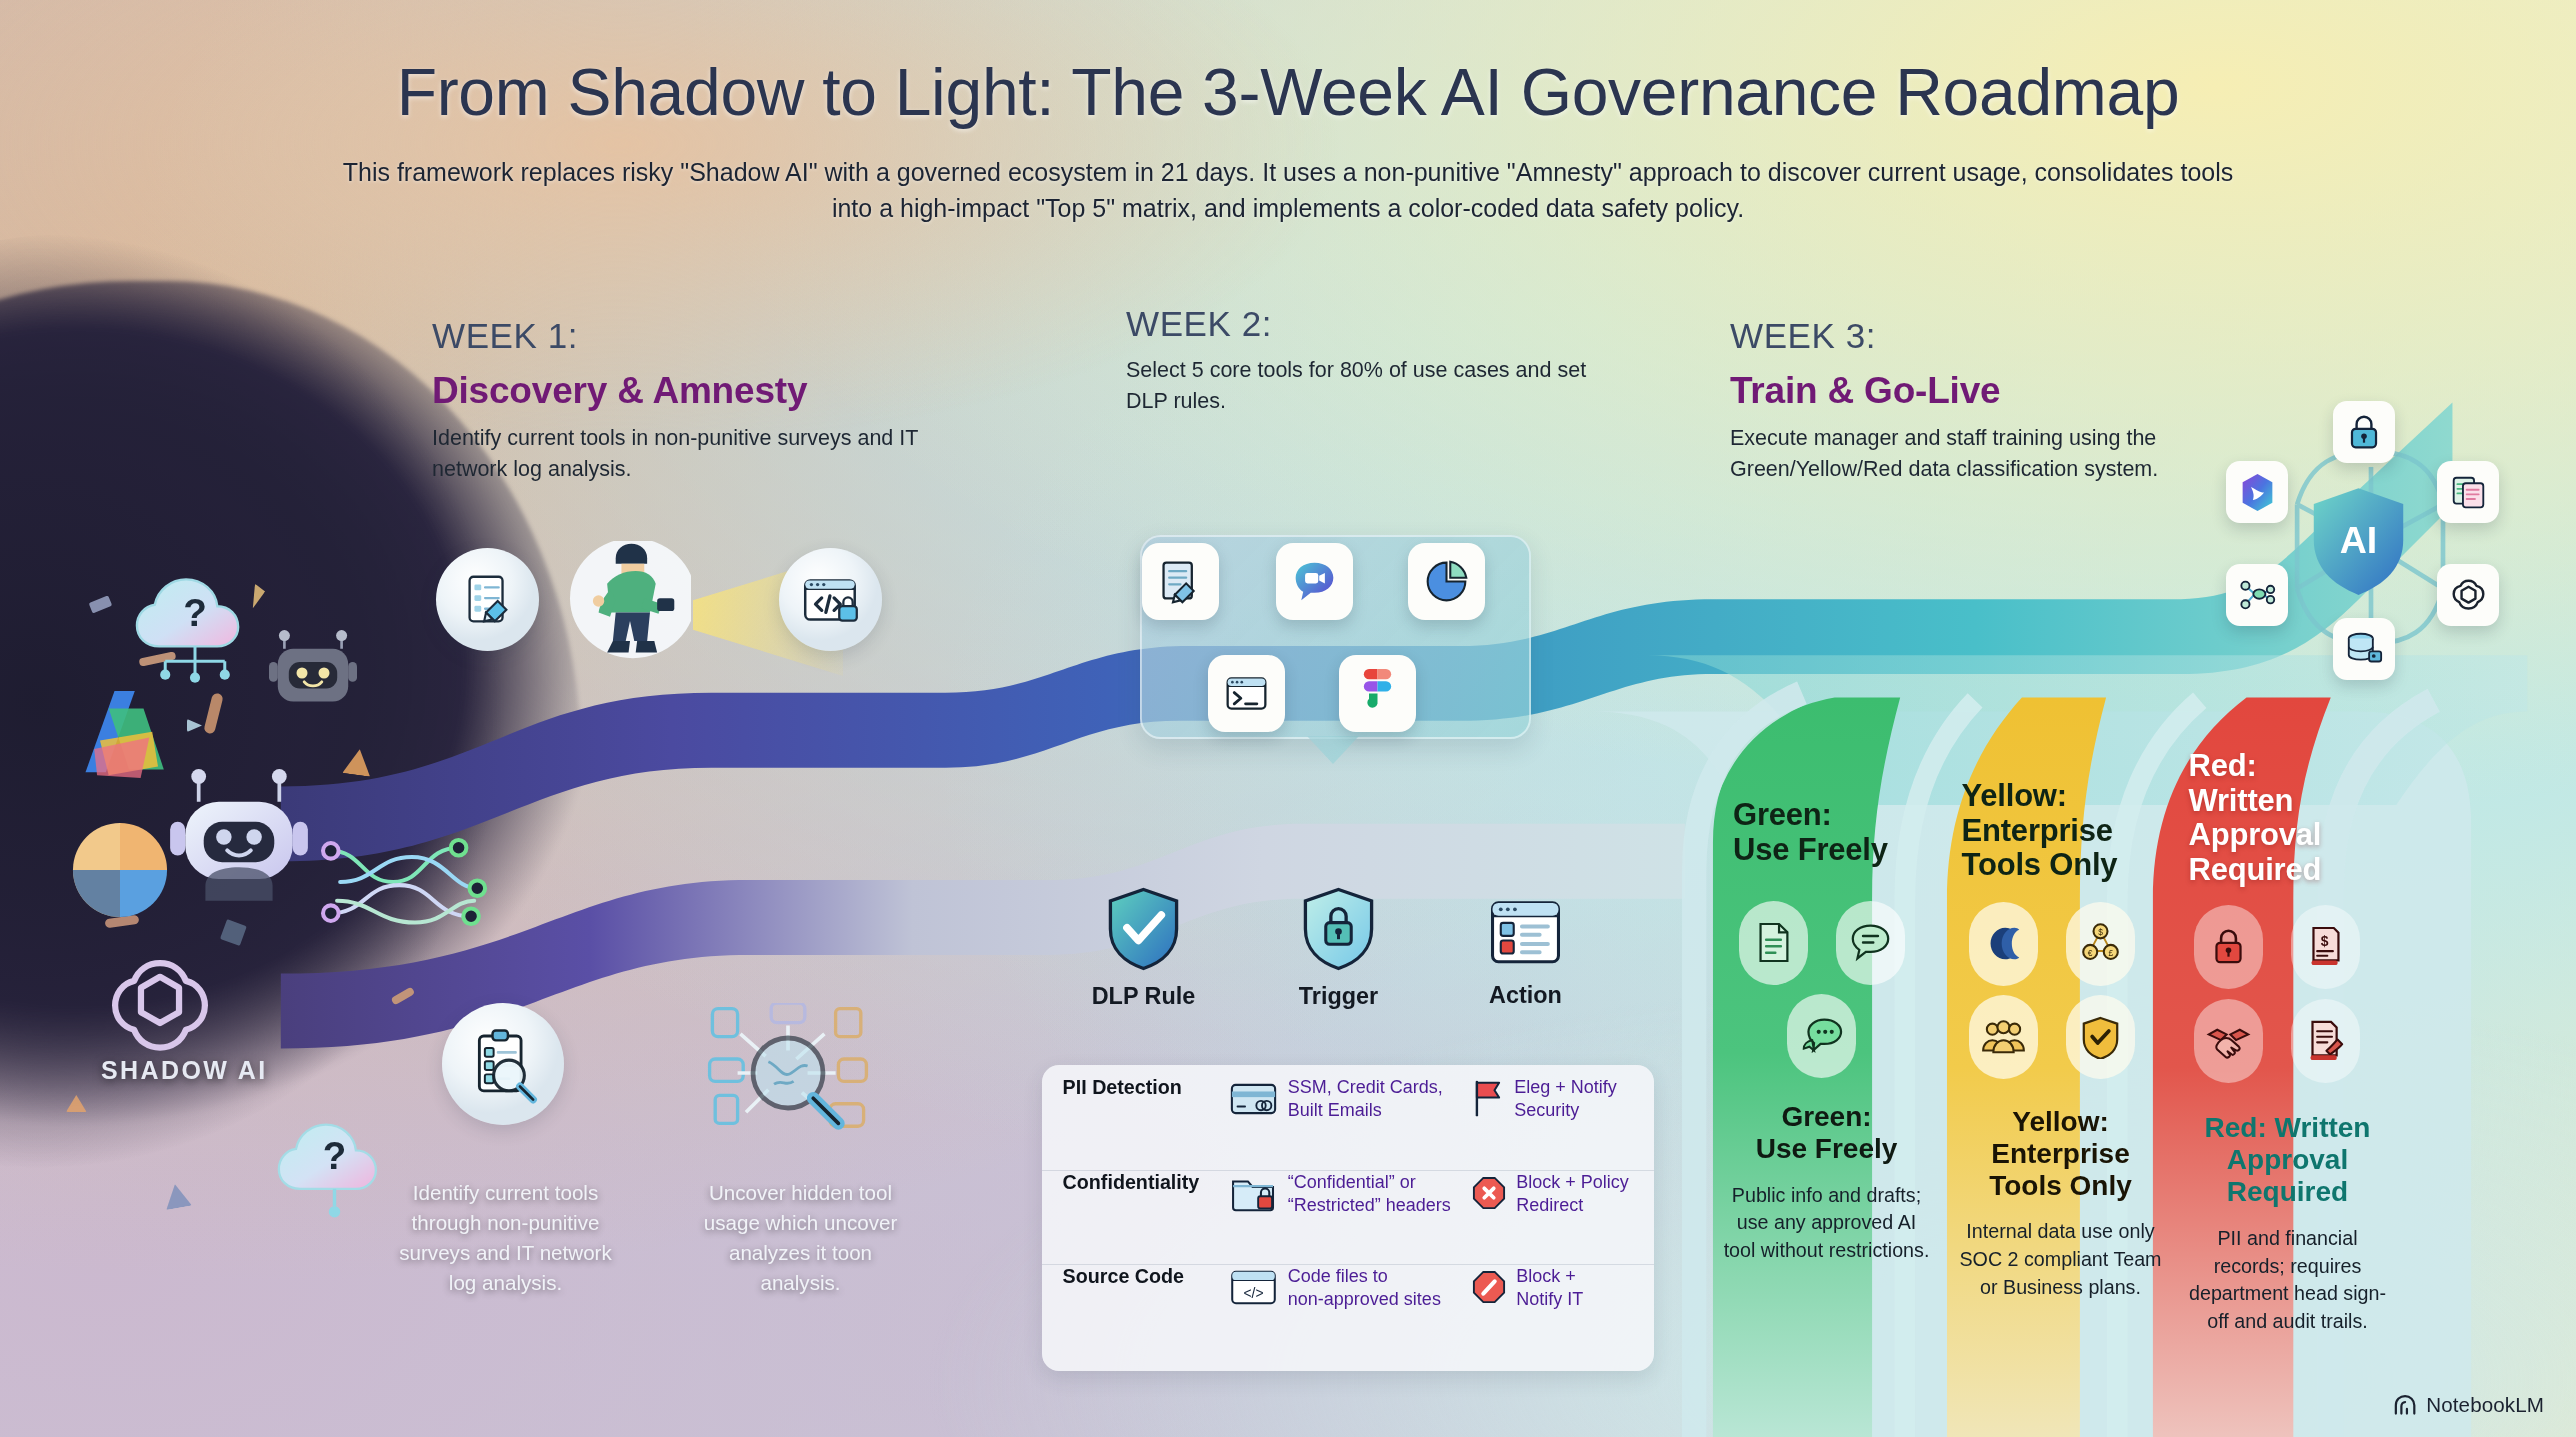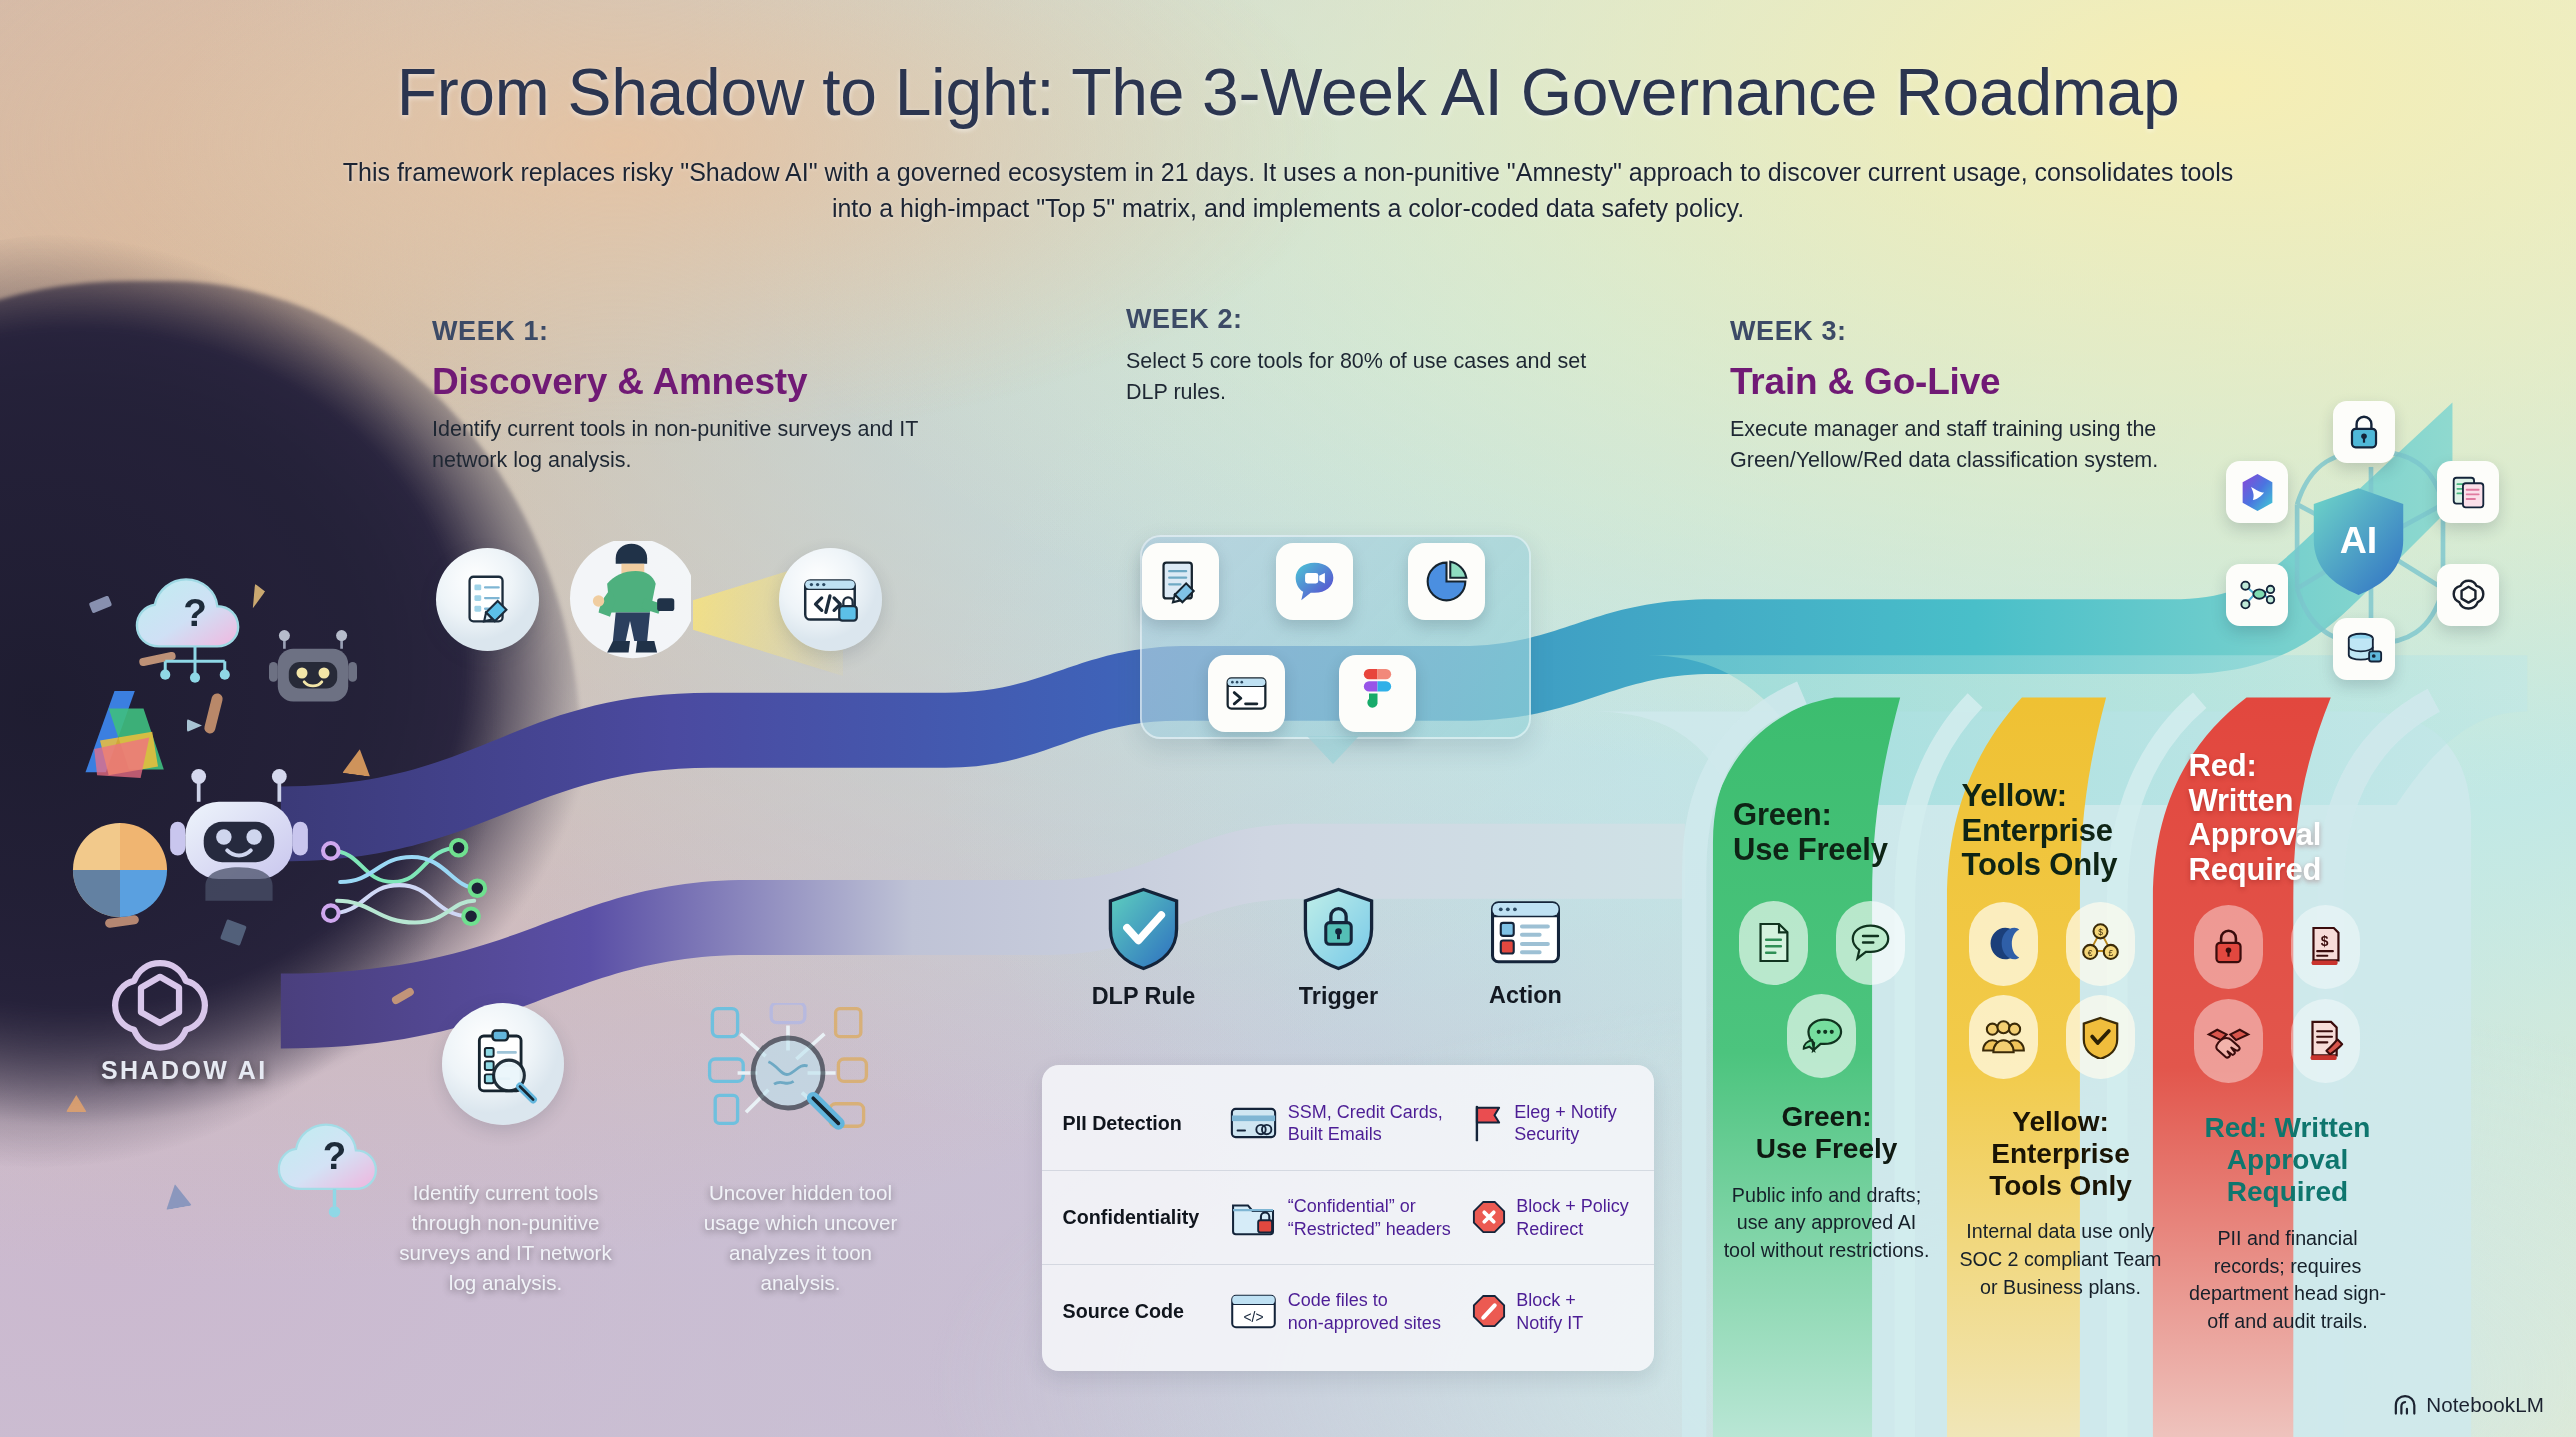--- a/index.html
+++ b/index.html
@@ -62,21 +62,21 @@
     text-shadow:0 1.9px 5.6px rgba(255,255,255,.55);
   }
   .h-sub {
     position:absolute; left:50%; transform:translateX(-50%); top:155px; z-index:20;
     width:1928px; text-align:center; font-size:25px; line-height:1.42; color:#1c2433;
     text-shadow:0 0.9px 3.7px rgba(255,255,255,.5);
   }
 
   
   .week { position:absolute; z-index:22; }
-  .week .kicker { font-size:27px; letter-spacing:0.6px; color:#3c4a66; font-weight:700; }
+  .week .kicker { font-size:35px; letter-spacing:0.6px; color:#3c4a66; font-weight:400; }
   .week .title  { font-size:37px; font-weight:700; color:#701a75; margin-top:14px; letter-spacing:-0.2px; }
   .week .desc   { font-size:21.5px; line-height:1.42; color:#1e2733; margin-top:11.2px; }
   #week1 { left:432px; top:316px; width:524px; }
   #week2 { left:1126px; top:304px; width:487px; }
   #week3 { left:1730px; top:316px; width:487px; }
 
   
   .bubble {
     position:absolute; border-radius:50%;
     background:radial-gradient(58% 58% at 38% 32%, #ffffff 0%, #eef4f8 62%, #dbe6ee 100%);
@@ -106,21 +106,21 @@
   .dlp-head { position:absolute; z-index:23; text-align:center; }
   .dlp-head .cap { font-size:23.4px; font-weight:700; color:#131922; margin-top:9.4px; }
 
   
   #dlp {
     position:absolute; left:1042px; top:1065px; width:612px; z-index:23;
     background:rgba(245,246,249,.88); border-radius:17px;
     box-shadow:0 7.5px 20.6px rgba(40,55,75,.12);
     padding:11.2px 0 13px 0;
   }
-  .dlp-row { display:flex; align-items:center; height:94px; padding:0 17px 0 20.6px; }
+  .dlp-row { display:flex; align-items:flex-start; height:94px; padding:0 17px 0 20.6px; }
   .dlp-row + .dlp-row { border-top:0.9px solid rgba(120,130,150,.22); }
   .dlp-c1 { width:167px; font-size:19.7px; font-weight:700; color:#10151d; }
   .dlp-c2 { flex:1; display:flex; align-items:center; gap:11.2px; }
   .dlp-c3 { width:165px; display:flex; align-items:center; gap:10.3px; }
   .dlp-txt { font-size:18px; line-height:1.26; color:#4c1d95; }
 
   
   .cls { position:absolute; z-index:24; width:213px; text-align:center; }
   .cls .hd { font-size:31px; font-weight:700; line-height:1.12; letter-spacing:-0.2px; }
   .cls .hd.dark { color:#0e2415; }

